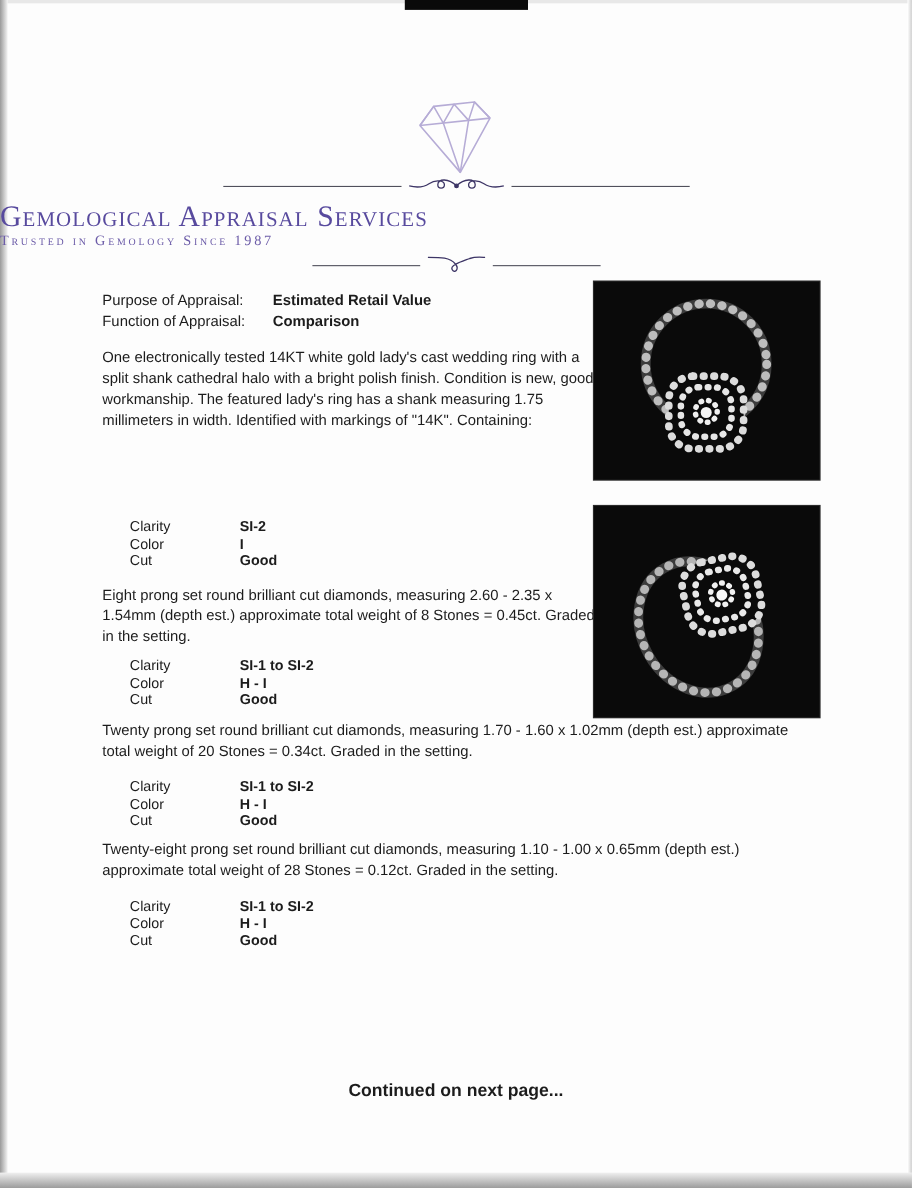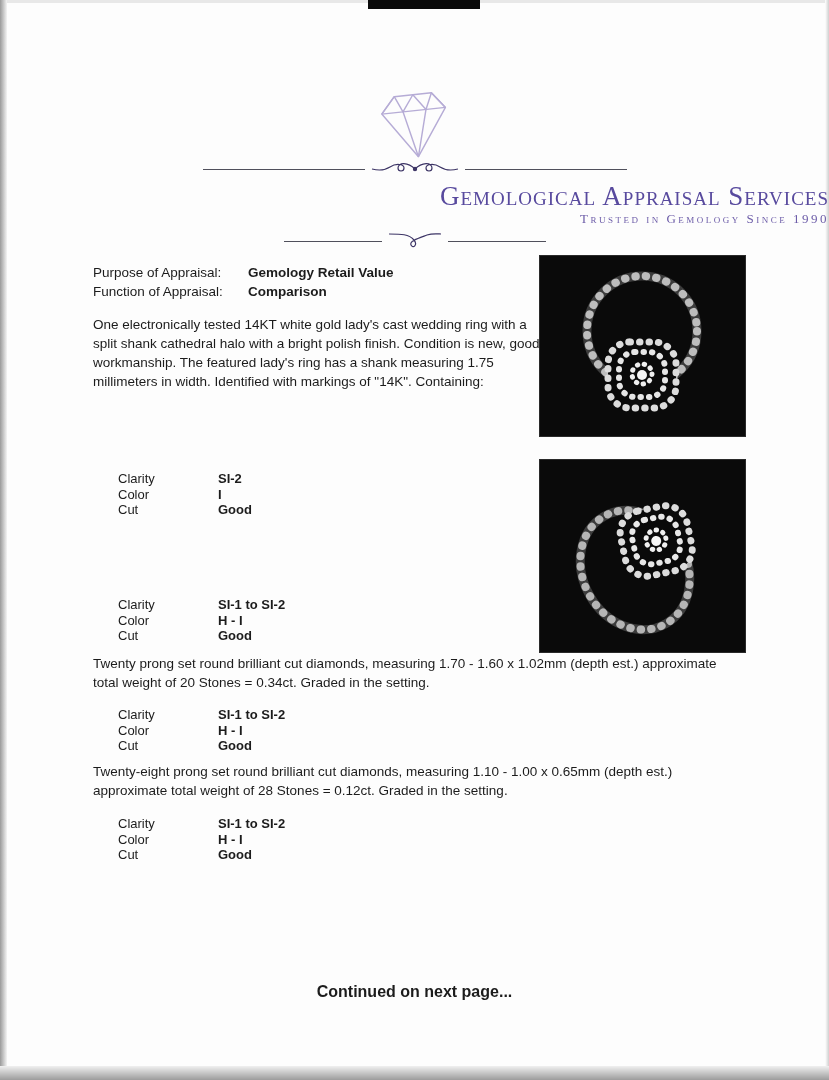--- a/index.html
+++ b/index.html
@@ -14,21 +14,21 @@
   }
 
   
   .artifact-top { position:absolute; left:368px; top:0; width:112px; height:9px; background:#0a0a0a; }
   .edge-left   { position:absolute; left:0; top:0; width:7px; height:100%; background:linear-gradient(90deg,#9a9a9a,#f4f4f4); }
   .edge-right  { position:absolute; right:0; top:0; width:4px; height:100%; background:linear-gradient(270deg,#cfcfcf,#ffffff); }
   .edge-bottom { position:absolute; left:0; bottom:0; width:100%; height:14px; background:linear-gradient(180deg,#f0f0f0,#9c9c9c); }
   .edge-top    { position:absolute; left:0; top:0; width:100%; height:3px; background:#e8e8e8; }
 
   
-  .logo { position:absolute; top:84px; left:0; right:0; text-align:right; }
+  .logo { position:absolute; top:84px; left:0; right:0; text-align:left; }
   .logo svg.diamond { display:block; margin:0 auto -4px auto; }
   .orn { display:flex; align-items:center; gap:5px; margin:0 auto; }
   .orn .ln { flex:1; height:1px; background:#50505c; }
   .orn-top { width:424px; }
   .orn-bottom { width:262px; margin-top:5px; }
   .logo-title {
     font-family: "Liberation Serif", serif;
     font-variant: small-caps;
     font-size: 27px;
     letter-spacing: 1px;
@@ -100,47 +100,48 @@
       <svg width="90" height="18" viewBox="0 0 90 18">
         <g fill="none" stroke="#3d3566" stroke-width="1.2">
           <path d="M45 9 C 38 2, 28 2, 28 8 C 28 12, 34 12, 34 8 C 34 4, 26 3, 20 7 C 14 11, 6 10, 2 9"></path>
           <path d="M45 9 C 52 2, 62 2, 62 8 C 62 12, 56 12, 56 8 C 56 4, 64 3, 70 7 C 76 11, 84 10, 88 9"></path>
           <circle cx="45" cy="9" r="1.6" fill="#3d3566"></circle>
         </g>
       </svg>
       <div class="ln"></div>
     </div>
     <div class="logo-title">Gemological Appraisal Services</div>
-    <div class="logo-tagline">Trusted in Gemology Since 1990</div>
+    <div class="logo-tagline">Trusted in Gemology Since 1987</div>
     <div class="orn orn-bottom">
       <div class="ln"></div>
       <svg width="56" height="20" viewBox="0 0 56 20">
         <path d="M2 3 C 14 3, 22 3, 27 9 C 31 14, 26 18, 24 14 C 22 10, 32 7, 40 4 C 46 2, 52 3, 54 3" fill="none" stroke="#3d3566" stroke-width="1.2"></path>
       </svg>
       <div class="ln"></div>
     </div>
   </div>
 
   <div class="abs fields">
     <div class="frow">
-      <span class="flabel">Purpose of Appraisal:</span><span class="fvalue">Gemology Retail Value</span>
+      <span class="flabel">Purpose of Appraisal:</span><span class="fvalue">Estimated Retail Value</span>
     </div>
     <div class="frow">
       <span class="flabel">Function of Appraisal:</span><span class="fvalue">Comparison</span>
     </div>
   </div>
 
   <div class="abs para desc">One electronically tested 14KT white gold lady's cast wedding ring with a split shank cathedral halo with a bright polish finish. Condition is new, good workmanship. The featured lady's ring has a shank measuring 1.75 millimeters in width. Identified with markings of "14K".  Containing:</div>
 
   <div class="abs grades grades-0">
     <div class="grow"><span class="glabel">Clarity</span><span class="gvalue">SI-2</span></div>
     <div class="grow"><span class="glabel">Color</span><span class="gvalue">I</span></div>
     <div class="grow"><span class="glabel">Cut</span><span class="gvalue">Good</span></div>
   </div>
 
+  <div class="abs para item-1">Eight prong set round brilliant cut diamonds, measuring 2.60 - 2.35 x 1.54mm (depth est.) approximate total weight of 8 Stones = 0.45ct. Graded in the setting.</div>
   <div class="abs grades grades-1">
     <div class="grow"><span class="glabel">Clarity</span><span class="gvalue">SI-1 to SI-2</span></div>
     <div class="grow"><span class="glabel">Color</span><span class="gvalue">H - I</span></div>
     <div class="grow"><span class="glabel">Cut</span><span class="gvalue">Good</span></div>
   </div>
 
   <div class="abs para item-2">Twenty prong set round brilliant cut diamonds, measuring 1.70 - 1.60 x 1.02mm (depth est.) approximate total weight of 20 Stones = 0.34ct. Graded in the setting.</div>
   <div class="abs grades grades-2">
     <div class="grow"><span class="glabel">Clarity</span><span class="gvalue">SI-1 to SI-2</span></div>
     <div class="grow"><span class="glabel">Color</span><span class="gvalue">H - I</span></div>

